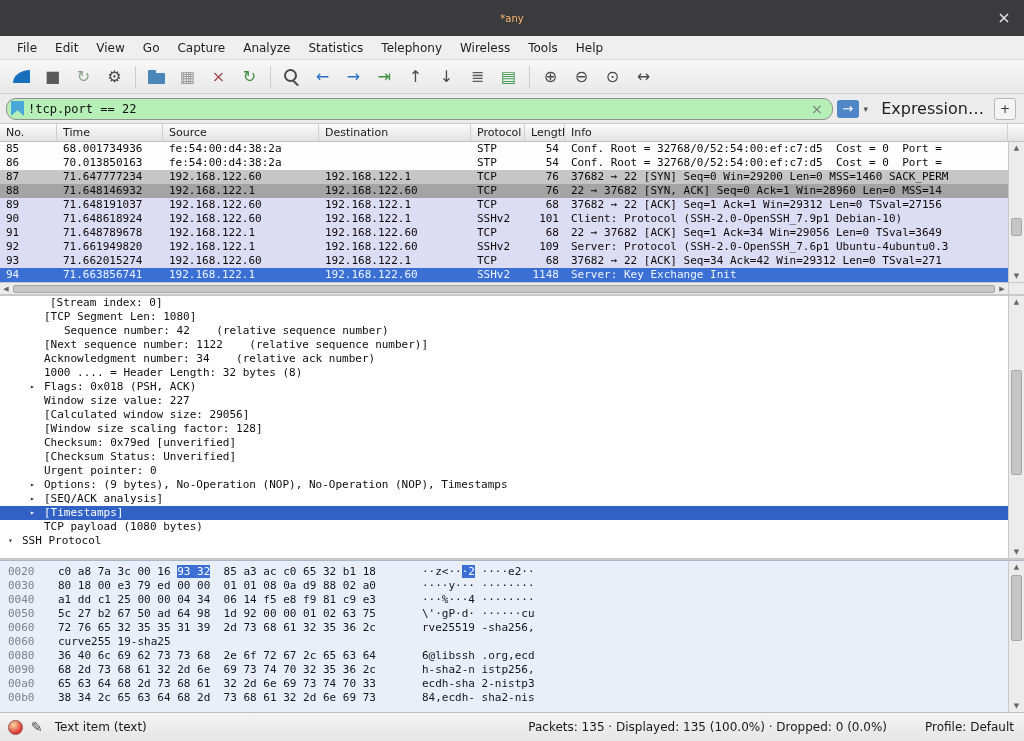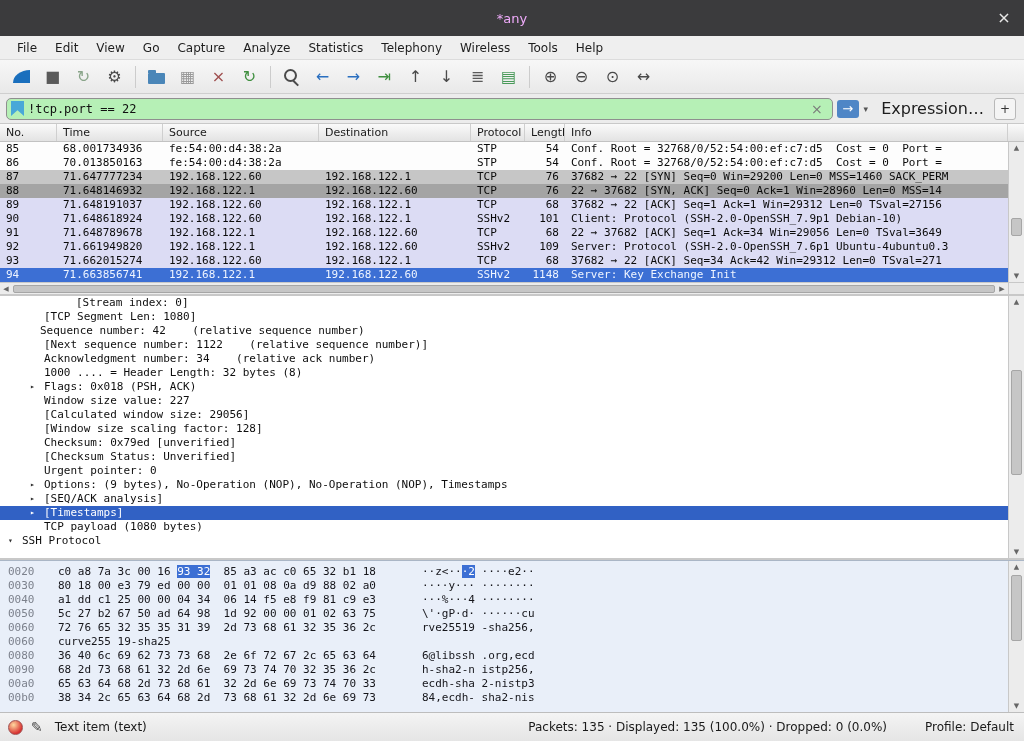--- a/index.html
+++ b/index.html
@@ -2,21 +2,21 @@
 <html style="--titlebar_bg: #3b3b3d; --filter_valid_bg: #b6f0b6; --selected_row_bg: #3c6fd4; --tcp_row_bg: #dcdcf4; --gray_row_bg: #c6c6c6; --gray_dark_row_bg: #a4a4a4; --detail_selected_bg: #3161c4; --hex_pane_bg: #e9eff9; --hex_highlight_bg: #3c6fd4;"><head>
 <meta charset="utf-8">
 <style>
   *{box-sizing:border-box;margin:0;padding:0}
   html,body{width:1024px;height:741px;overflow:hidden}
   body{font-family:"DejaVu Sans","Liberation Sans",sans-serif;font-size:12px;background:#d6d6d6}
   .window{position:relative;width:1024px;height:741px;display:flex;flex-direction:column;background:#ececec}
 
   
   .titlebar{flex:0 0 36px;background:var(--titlebar_bg,#3b3b3d);position:relative;display:flex;align-items:center;color:#fff}
-  .titlebar .title{position:absolute;left:0;right:0;text-align:center;font-size:13px;color:#f0abfc}
+  .titlebar .title{position:absolute;left:0;right:0;text-align:center;font-size:10px;color:#fdba74}
   .titlebar .close{position:absolute;right:10px;top:8px;width:20px;height:20px;text-align:center;line-height:19px;font-size:16px;color:#e8e8e8;cursor:default}
 
   
   .menubar{flex:0 0 24px;background:#efefef;display:flex;align-items:center;padding-left:8px;border-bottom:1px solid #dcdcdc}
   .menu-item{padding:3px 9px;font-size:12px;color:#1d1d1d;white-space:nowrap}
 
   
   .toolbar{flex:0 0 34px;background:linear-gradient(#f7f7f7,#e9e9e9);display:flex;align-items:center;padding-left:6px;border-bottom:1px solid #cfcfcf}
   .tool-btn{width:31px;height:28px;display:flex;align-items:center;justify-content:center}
   .tool-glyph{font-size:16px;line-height:1}
@@ -24,21 +24,21 @@
   .shape{display:inline-block;position:relative}
   .fin{width:17px;height:13px;background:var(--shape-color,#1a6fbd);border-radius:100% 0 0 0 / 100% 0 0 0}
   .folder{width:17px;height:11px;background:var(--shape-color,#4a86b8);border-radius:1px;margin-top:3px}
   .folder::before{content:"";position:absolute;top:-3px;left:0;width:8px;height:3px;background:var(--shape-color,#4a86b8);border-radius:1px 1px 0 0}
   .magnifier{width:17px;height:17px}
   .magnifier::before{content:"";position:absolute;left:1px;top:1px;width:9px;height:9px;border:2px solid var(--shape-color,#4a4a4a);border-radius:50%}
   .magnifier::after{content:"";position:absolute;left:11px;top:12px;width:7px;height:2px;background:var(--shape-color,#4a4a4a);transform:rotate(45deg);transform-origin:0 0}
 
   
   .filterbar{flex:0 0 30px;background:#ececec;display:flex;align-items:center;padding:0 6px;border-bottom:1px solid #c9c9c9}
-  .filter-input{flex:1;height:22px;background:var(--filter_valid_bg,#b6f0b6);border:1px solid #8f8f8f;border-radius:5px;display:flex;align-items:center;padding:0 2px;overflow:hidden}
+  .filter-input{flex:1;height:22px;background:var(--filter_valid_bg,#b6f0b6);border:1px solid #8f8f8f;border-radius:10px;display:flex;align-items:center;padding:0 2px;overflow:hidden}
   .bookmark{width:13px;height:15px;background:#49a8d8;clip-path:polygon(0 0,100% 0,100% 100%,50% 62%,0 100%);margin:0 4px 0 2px;flex:0 0 13px}
   .filter-text{flex:1;font-family:"DejaVu Sans Mono","Liberation Mono",monospace;font-size:12px;color:#101010;white-space:pre;overflow:hidden}
   .clear{color:#7a7a7a;font-size:14px;padding:0 7px}
   .apply{width:22px;height:18px;background:#4f86c6;color:#fff;border-radius:3px;text-align:center;line-height:17px;font-size:13px;margin-left:4px;flex:0 0 22px}
   .caret{color:#555;padding:0 5px;font-size:9px}
   .expression{margin:0 10px 0 8px;color:#1d1d1d;font-size:16px;white-space:nowrap}
   .addbtn{width:22px;height:22px;border:1px solid #b8b8b8;border-radius:3px;text-align:center;line-height:20px;background:#f4f4f4;margin-right:2px;color:#333;flex:0 0 22px}
 
   
   .packet-list{position:relative;flex:0 0 170px;background:#ffffff;overflow:hidden}
@@ -232,23 +232,23 @@
       <div class="hs-thumb"></div>
       <span class="hs-arrow">▶</span>
     </div>
     <div class="pl-corner"></div>
   </div>
 
   <div class="splitter"></div>
 
   <div class="details">
     <div class="detail-lines">
-        <div class="detail-line" style="padding-left: 20px; gap: 42px;"><span class="expander"></span><span class="detail-text">[Stream index: 0]</span></div>
+        <div class="detail-line" style="padding-left: 36px;"><span class="expander"></span><span class="detail-text">[Stream index: 0]</span></div>
         <div class="detail-line" style="padding-left: 30px;"><span class="expander"></span><span class="detail-text">[TCP Segment Len: 1080]</span></div>
-        <div class="detail-line" style="padding-left: 26px;"><span class="expander"></span><span class="detail-text">Sequence number: 42    (relative sequence number)</span></div>
+        <div class="detail-line" style="padding-left: 39px; margin-left: 11px;"><span class="expander"></span><span class="detail-text">Sequence number: 42    (relative sequence number)</span></div>
         <div class="detail-line" style="padding-left: 30px;"><span class="expander"></span><span class="detail-text">[Next sequence number: 1122    (relative sequence number)]</span></div>
         <div class="detail-line" style="padding-left: 30px;"><span class="expander"></span><span class="detail-text">Acknowledgment number: 34    (relative ack number)</span></div>
         <div class="detail-line" style="padding-left: 30px;"><span class="expander"></span><span class="detail-text">1000 .... = Header Length: 32 bytes (8)</span></div>
         <div class="detail-line" style="padding-left: 30px;"><span class="expander">▸</span><span class="detail-text">Flags: 0x018 (PSH, ACK)</span></div>
         <div class="detail-line" style="padding-left: 30px;"><span class="expander"></span><span class="detail-text">Window size value: 227</span></div>
         <div class="detail-line" style="padding-left: 30px;"><span class="expander"></span><span class="detail-text">[Calculated window size: 29056]</span></div>
         <div class="detail-line" style="padding-left: 30px;"><span class="expander"></span><span class="detail-text">[Window size scaling factor: 128]</span></div>
         <div class="detail-line" style="padding-left: 30px;"><span class="expander"></span><span class="detail-text">Checksum: 0x79ed [unverified]</span></div>
         <div class="detail-line" style="padding-left: 30px;"><span class="expander"></span><span class="detail-text">[Checksum Status: Unverified]</span></div>
         <div class="detail-line" style="padding-left: 30px;"><span class="expander"></span><span class="detail-text">Urgent pointer: 0</span></div>

